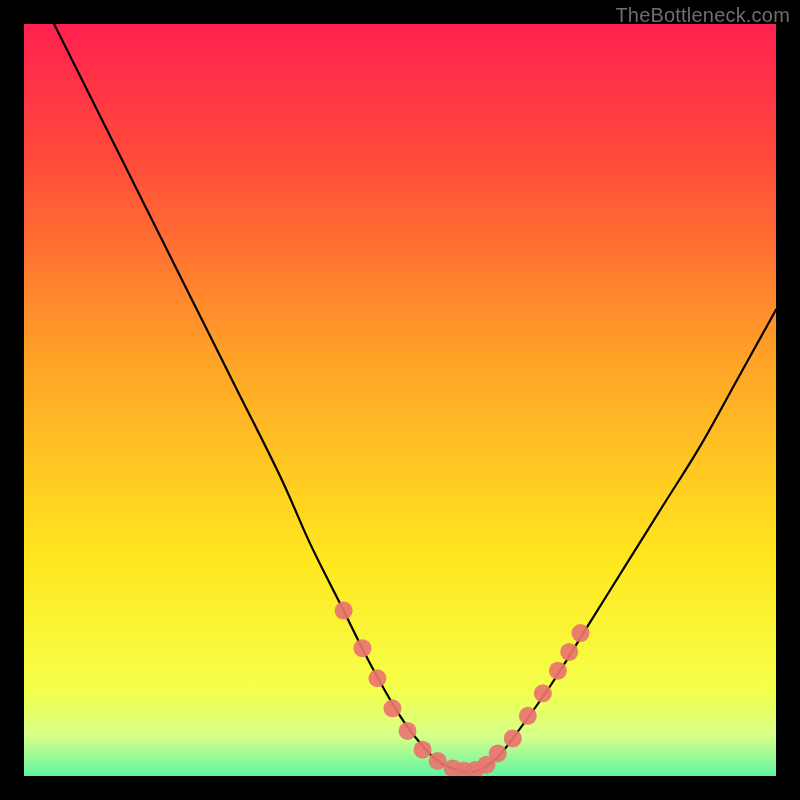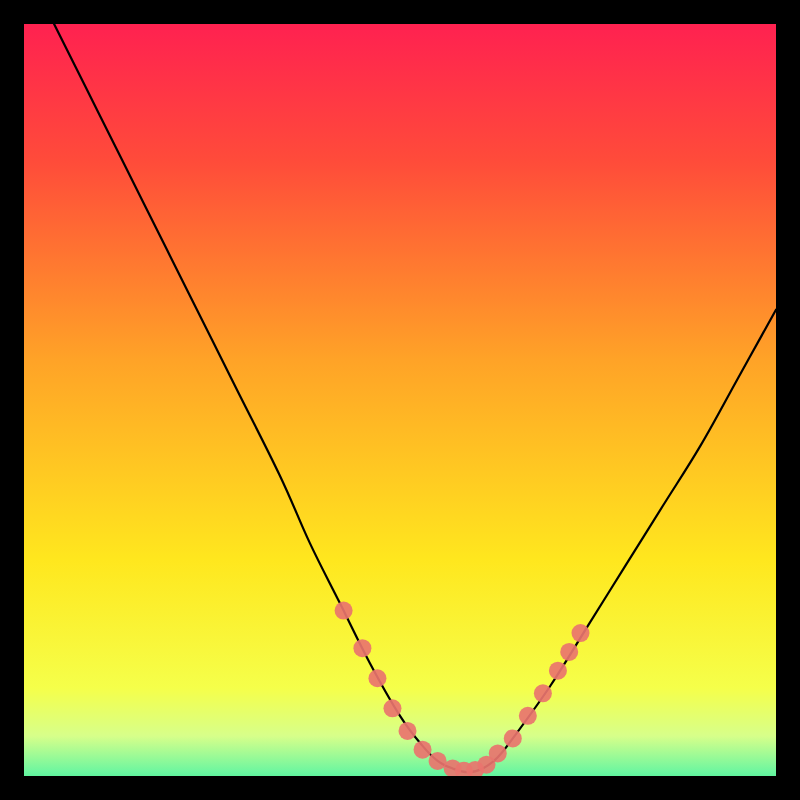--- a/index.html
+++ b/index.html
@@ -42,20 +42,21 @@
     pointer-events: none;
     z-index: 10;
   }
   svg { display: block; }
 </style>
 </head>
 <body>
 
 <div class="wrap">
 
+  <div class="watermark">TheBottleneck.com</div>
 
   <svg class="canvas" viewBox="0 0 800 800" preserveAspectRatio="none">
     <defs>
       <linearGradient id="bg-grad" x1="0" y1="0" x2="0" y2="1">
       <stop offset="0%" stop-color="#ff1a54"></stop>
           <stop offset="20%" stop-color="#ff4b3a"></stop>
           <stop offset="45%" stop-color="#ffa327"></stop>
           <stop offset="70%" stop-color="#ffe71e"></stop>
           <stop offset="86%" stop-color="#f5ff4a"></stop>
           <stop offset="92%" stop-color="#d7ff8a"></stop>

